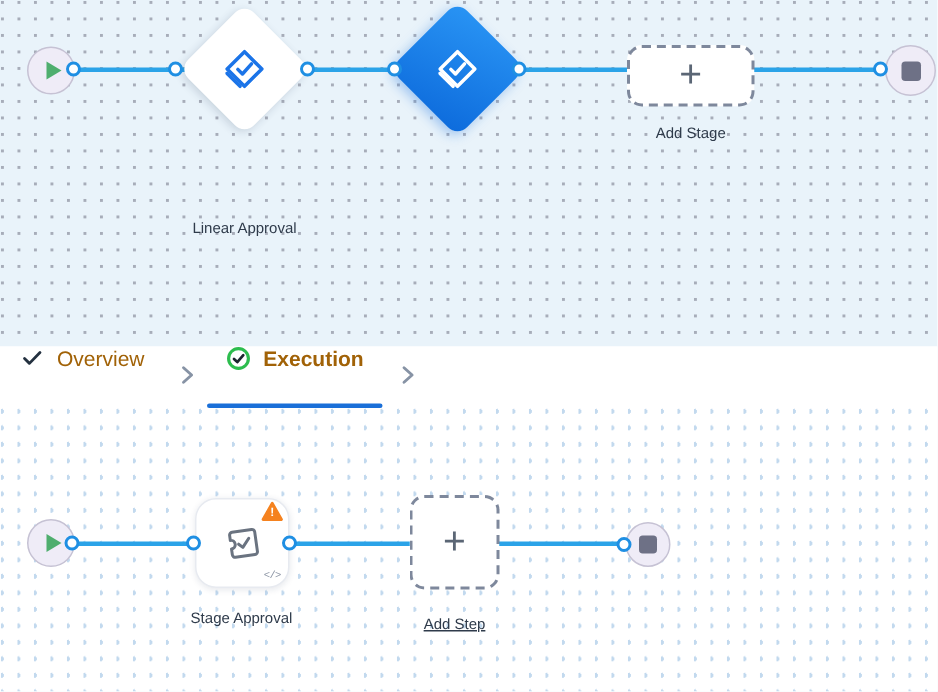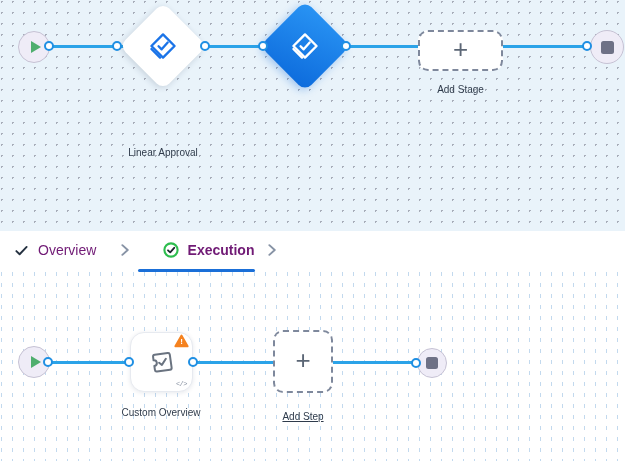--- a/index.html
+++ b/index.html
@@ -44,22 +44,22 @@
              border-radius:14px;box-shadow:0 1px 4px rgba(23,43,77,.10);z-index:2;box-sizing:border-box;}
   .step-node .step-icon{position:absolute;inset:0;display:flex;align-items:center;justify-content:center;}
   .warn-badge{position:absolute;top:1px;right:3px;width:15px;height:14px;z-index:6;}
   .warn-badge .bang{position:absolute;left:0;right:0;top:3px;text-align:center;color:#fff;
                     font-size:8px;font-weight:bold;line-height:9px;}
   .code-glyph{position:absolute;right:5px;bottom:3px;font-size:7px;color:#8a93a3;
               font-family:"Liberation Mono",monospace;letter-spacing:-.5px;}
 
   
   #tab-bar{position:absolute;left:0;top:231px;width:625px;height:41px;background:#ffffff;z-index:3;}
-  .tab{position:absolute;top:0;height:38px;display:flex;align-items:center;gap:9px;
-       font-size:14px;color:#701a75;font-weight:500;cursor:pointer;justify-content:center;}
+  .tab{position:absolute;top:0;height:38px;display:flex;gap:9px;
+       font-size:14px;color:#a16207;font-weight:500;cursor:pointer;justify-content:center;}
   .tab-underline{position:absolute;left:138px;top:38px;width:117px;height:3px;background:#1a6fd8;
                  border-radius:2px;}
   .chev{position:absolute;top:12px;}
 </style>
 </head>
 <body>
 
 <div id="app">
 
   <div id="canvas-top" class="canvas">
@@ -113,21 +113,21 @@
       <svg width="15" height="15" viewBox="0 0 16 16" fill="none" stroke="#243140" stroke-width="2" stroke-linecap="round" stroke-linejoin="round">
         <path d="M2.5 8.6 L6 12 L13.5 4.2"></path>
       </svg>
       <span>Overview</span>
     </div>
 
     <svg class="chev" style="left:118px;" width="13" height="14" viewBox="0 0 12 13" fill="none" stroke="#8793a5" stroke-width="1.8" stroke-linecap="round" stroke-linejoin="round">
       <path d="M4 2 L9 6.5 L4 11"></path>
     </svg>
 
-    <div class="tab" style="left:150px;width:117px;font-weight:600;">
+    <div class="tab" style="left:138px;width:117px;font-weight:600;">
       <svg width="16" height="16" viewBox="0 0 16 16" fill="none">
         <circle cx="8" cy="8" r="6.6" stroke="#2dbd4e" stroke-width="2.1" fill="#ffffff"></circle>
         <path d="M5 8.3 L7.2 10.4 L11.2 5.8" stroke="#1d2630" stroke-width="1.8" fill="none" stroke-linecap="round" stroke-linejoin="round"></path>
       </svg>
       <span>Execution</span>
     </div>
 
     <svg class="chev" style="left:265px;" width="13" height="14" viewBox="0 0 12 13" fill="none" stroke="#8793a5" stroke-width="1.8" stroke-linecap="round" stroke-linejoin="round">
       <path d="M4 2 L9 6.5 L4 11"></path>
     </svg>
@@ -165,17 +165,17 @@
 
     <div class="terminal" style="left:417px;top:76px;width:30px;height:30px;">
       <div class="stop-sq" style="width:12px;height:12px;"></div>
     </div>
 
     <div class="port" style="left:43px;top:85px;"></div>
     <div class="port" style="left:124px;top:85px;"></div>
     <div class="port" style="left:188px;top:85px;"></div>
     <div class="port" style="left:411px;top:86px;"></div>
 
-    <div class="node-label" style="left:121px;top:130px;width:80px;">Custom Overview</div>
+    <div class="node-label" style="left:121px;top:130px;width:80px;">Stage Approval</div>
     <div class="node-label" style="left:263px;top:134px;width:80px;text-decoration:underline;">Add Step</div>
   </div>
 
 </div>
 
 </body></html>

